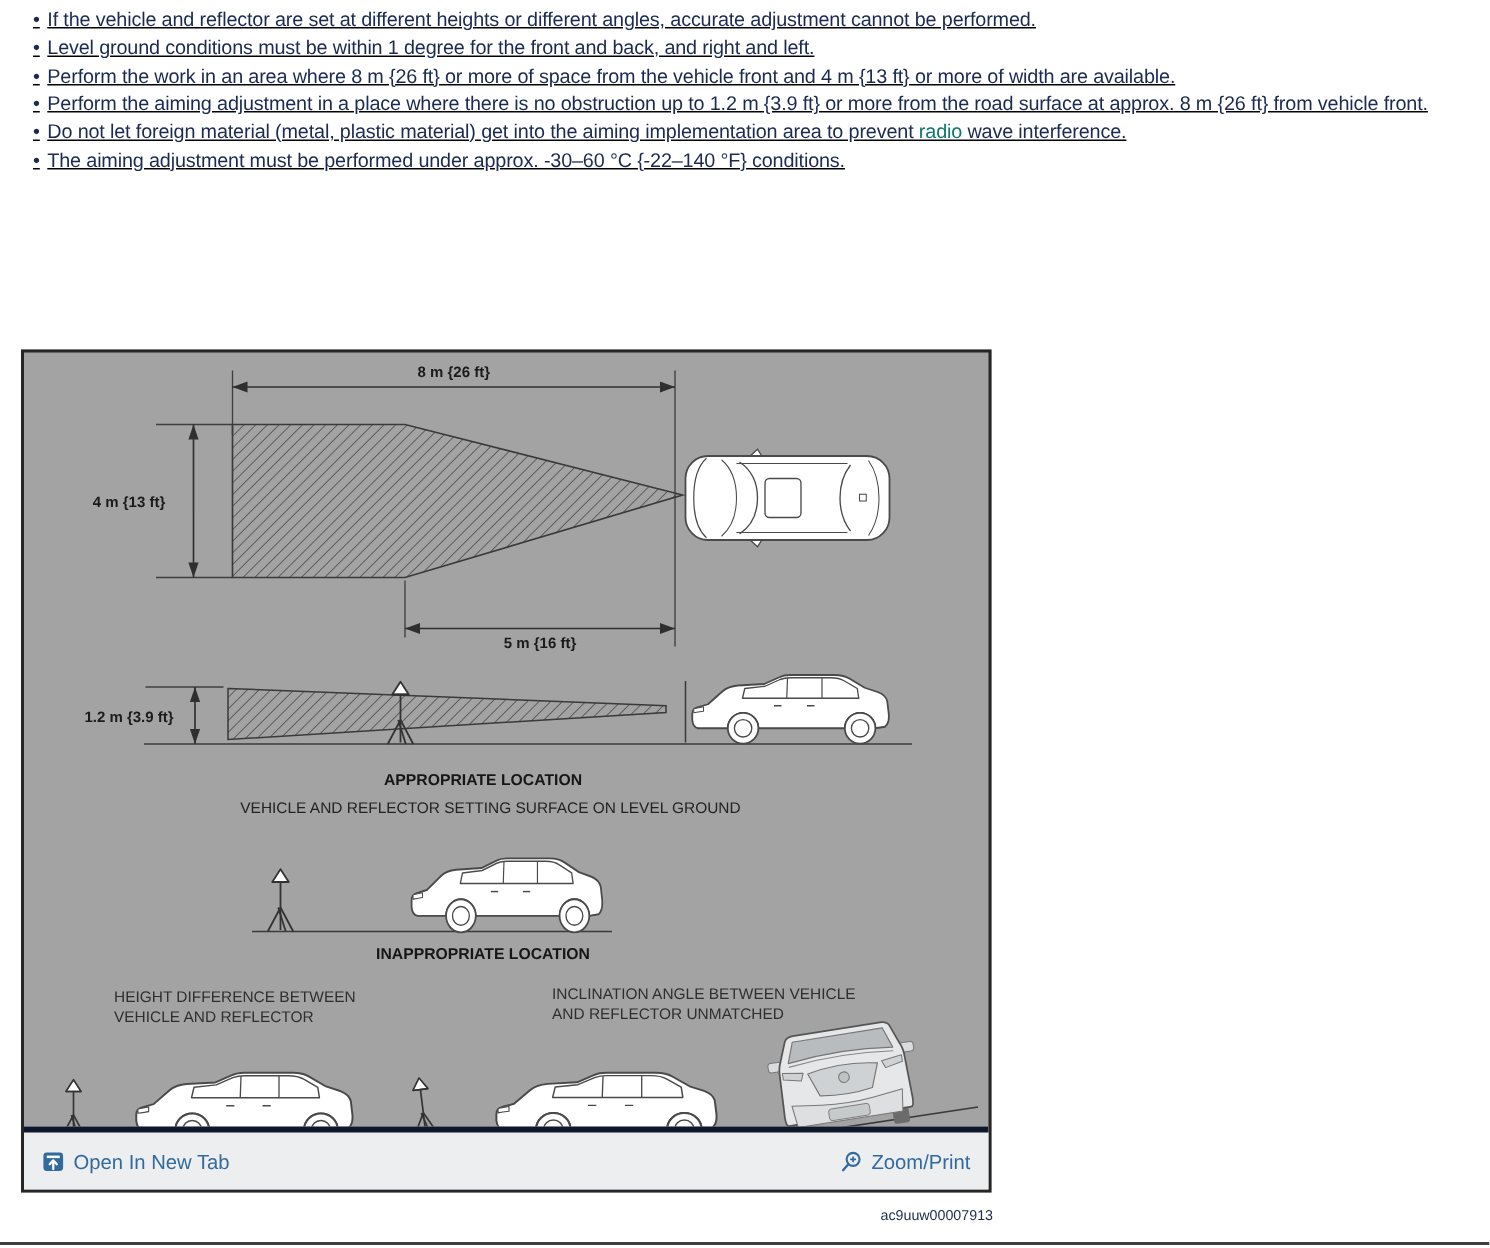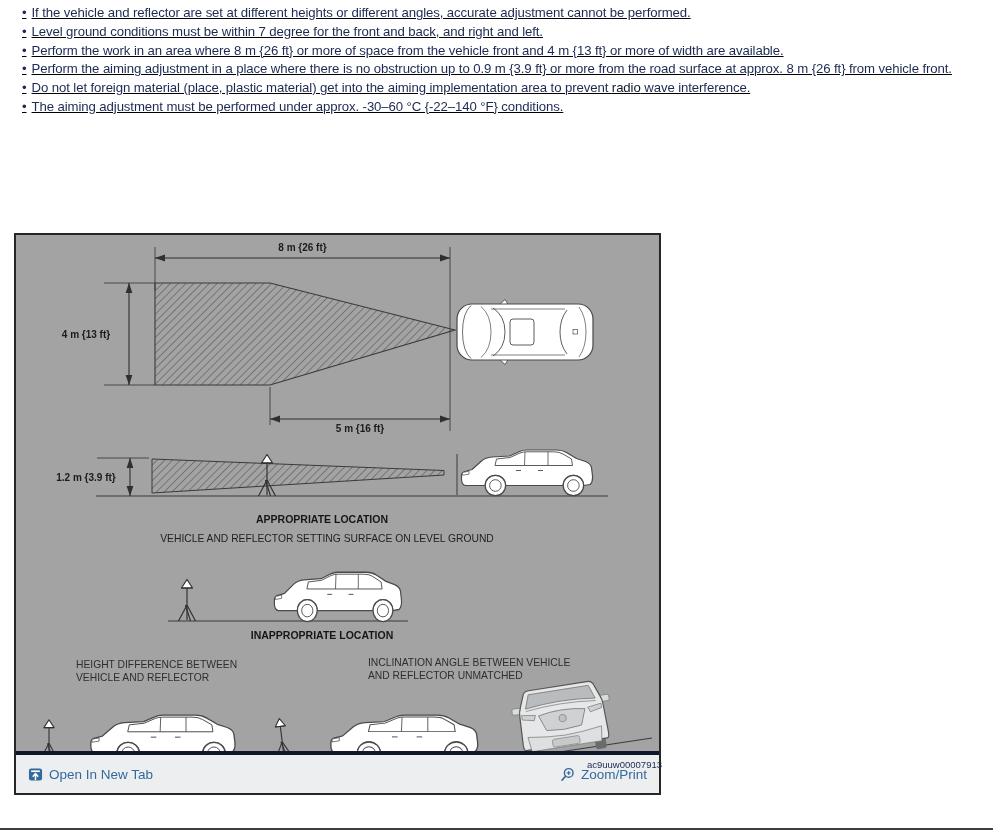--- a/index.html
+++ b/index.html
@@ -4,55 +4,55 @@
 <style>
   html,body{margin:0;padding:0;background:#fff;}
   body{position:relative;width:993px;height:832px;overflow:hidden;
        font-family:"Liberation Sans",sans-serif;}
 
   
   .notes{position:absolute;left:22px;top:4px;width:980px;text-decoration:underline;}
   .note{white-space:nowrap;font-size:13.2px;letter-spacing:-0.1px;
         line-height:18.75px;color:#1c2a52;}
   .note .bullet{margin-right:5px;}
-  .note a{color:#0f172a;text-decoration:none;cursor:pointer;}
+  .note a{color:#0f766e;text-decoration:none;cursor:pointer;}
 
   
   .figure-panel{position:absolute;left:14px;top:233px;width:647px;height:562px;
         border:2px solid #262626;background:#a3a3a3;box-sizing:border-box;}
   .figure-canvas{position:absolute;left:0;top:0;}
   .figure-toolbar{position:absolute;left:0;bottom:0;width:100%;height:42px;
         background:#edeef0;border-top:4px solid #0f172a;box-sizing:border-box;
         display:flex;justify-content:space-between;align-items:center;
         padding:0 12px;}
   .tb-link{display:flex;align-items:center;gap:6px;color:#336a9e;
         font-size:13.5px;cursor:pointer;text-decoration:none;}
   .tb-link svg{display:block;}
 
-  .figure-code{position:absolute;top:759px;right:331px;font-size:9.5px;
+  .figure-code{position:absolute;top:805px;right:331px;font-size:9.5px;
         color:#1c2a52;margin-left:40px;}
 
   .bottom-rule{position:absolute;left:0;top:828px;width:993px;height:2px;
         background:#3f3f3f;}
 
   
   .dim{font:bold 10px "Liberation Sans",sans-serif;fill:#1b1b1b;}
   .cap-b{font:bold 10.5px "Liberation Sans",sans-serif;fill:#161616;}
   .cap{font:10.3px "Liberation Sans",sans-serif;fill:#222;}
   .lab{font:10.3px "Liberation Sans",sans-serif;fill:#2e2e2e;}
 </style>
 </head>
 <body>
 
 <div class="notes">
   <div class="note"><span class="bullet">•</span><span>If the vehicle and reflector are set at different heights or different angles, accurate adjustment cannot be performed.</span></div>
-  <div class="note"><span class="bullet">•</span><span>Level ground conditions must be within 7 degree for the front and back, and right and left.</span></div>
+  <div class="note"><span class="bullet">•</span><span>Level ground conditions must be within 1 degree for the front and back, and right and left.</span></div>
   <div class="note"><span class="bullet">•</span><span>Perform the work in an area where 8 m {26 ft} or more of space from the vehicle front and 4 m {13 ft} or more of width are available.</span></div>
-  <div class="note"><span class="bullet">•</span><span>Perform the aiming adjustment in a place where there is no obstruction up to 0.9 m {3.9 ft} or more from the road surface at approx. 8 m {26 ft} from vehicle front.</span></div>
-  <div class="note"><span class="bullet">•</span><span>Do not let foreign material (place, plastic material) get into the aiming implementation area to prevent </span><a>radio</a><span> wave interference.</span></div>
+  <div class="note"><span class="bullet">•</span><span>Perform the aiming adjustment in a place where there is no obstruction up to 1.2 m {3.9 ft} or more from the road surface at approx. 8 m {26 ft} from vehicle front.</span></div>
+  <div class="note"><span class="bullet">•</span><span>Do not let foreign material (metal, plastic material) get into the aiming implementation area to prevent </span><a>radio</a><span> wave interference.</span></div>
   <div class="note"><span class="bullet">•</span><span>The aiming adjustment must be performed under approx. -30–60 °C {-22–140 °F} conditions.</span></div>
 </div>
 
 <div class="figure-panel">
 
 <svg class="figure-canvas" width="643" height="530" viewBox="0 0 643 530" xmlns="http://www.w3.org/2000/svg">
   <defs>
     <pattern id="hatch" width="5.5" height="5.5" patternUnits="userSpaceOnUse" patternTransform="rotate(45)">
       <line x1="0" y1="0" x2="0" y2="5.5" stroke="#4e4e4e" stroke-width="1.1"></line>
     </pattern>

